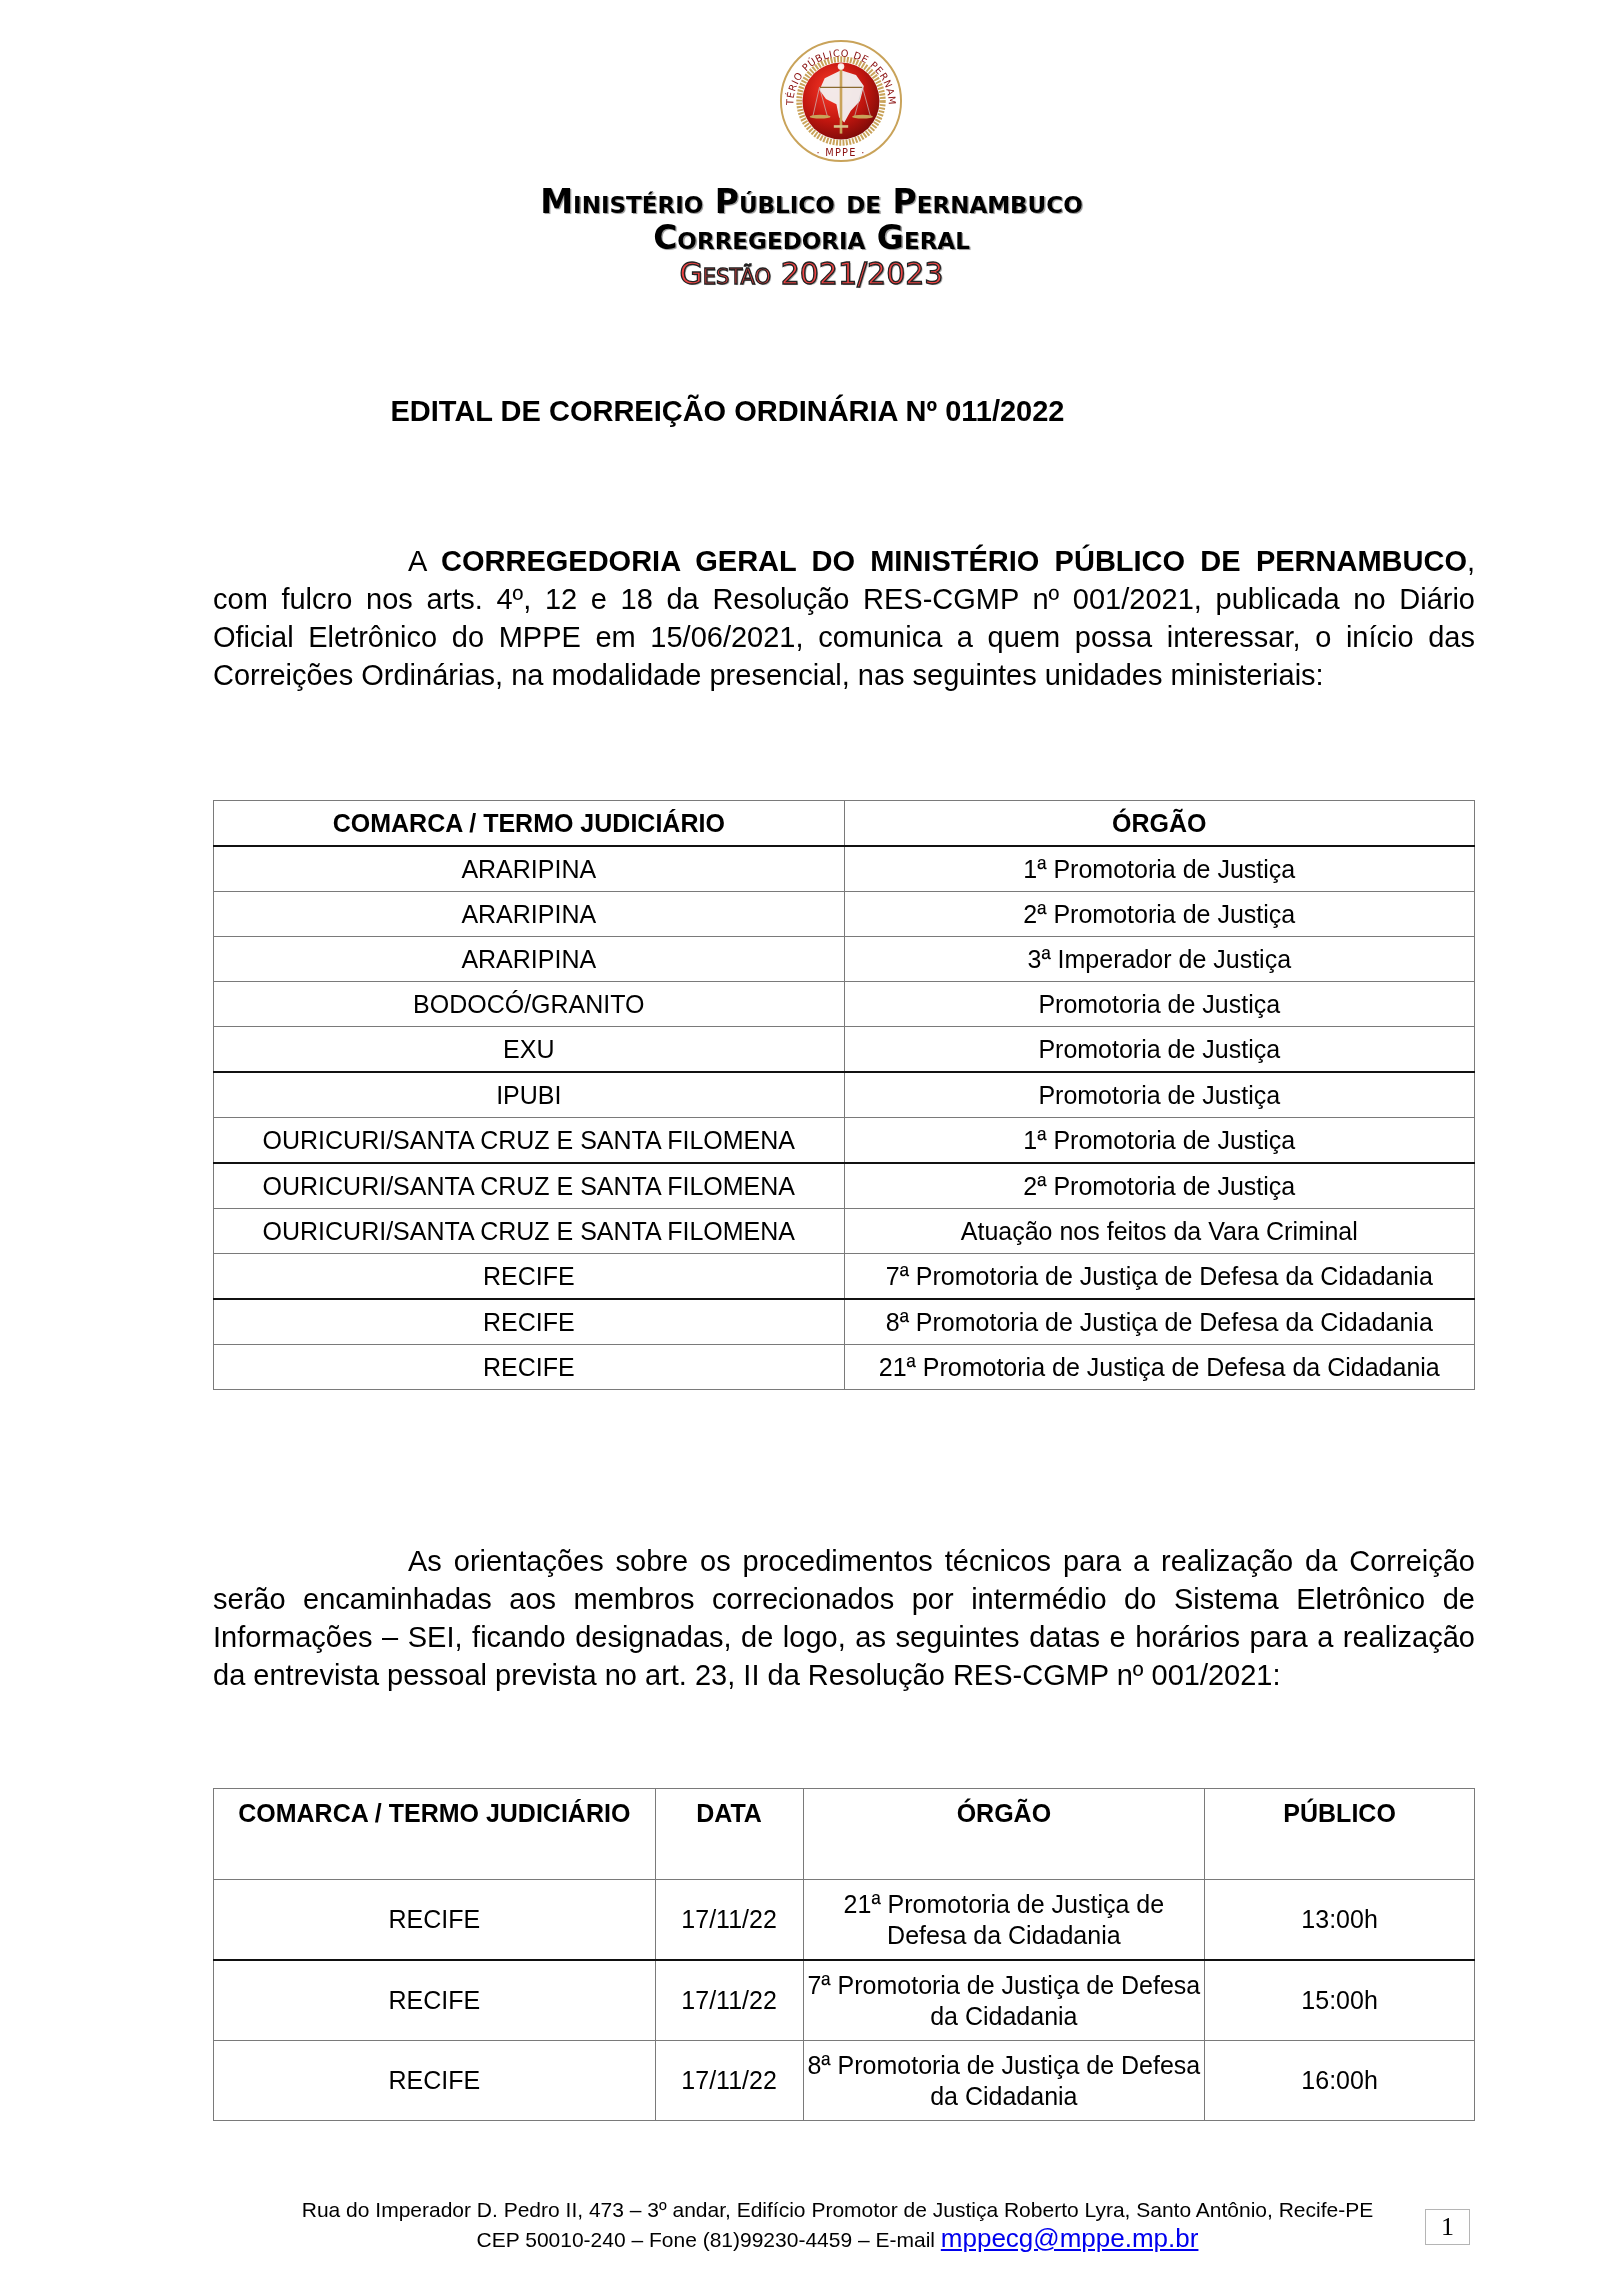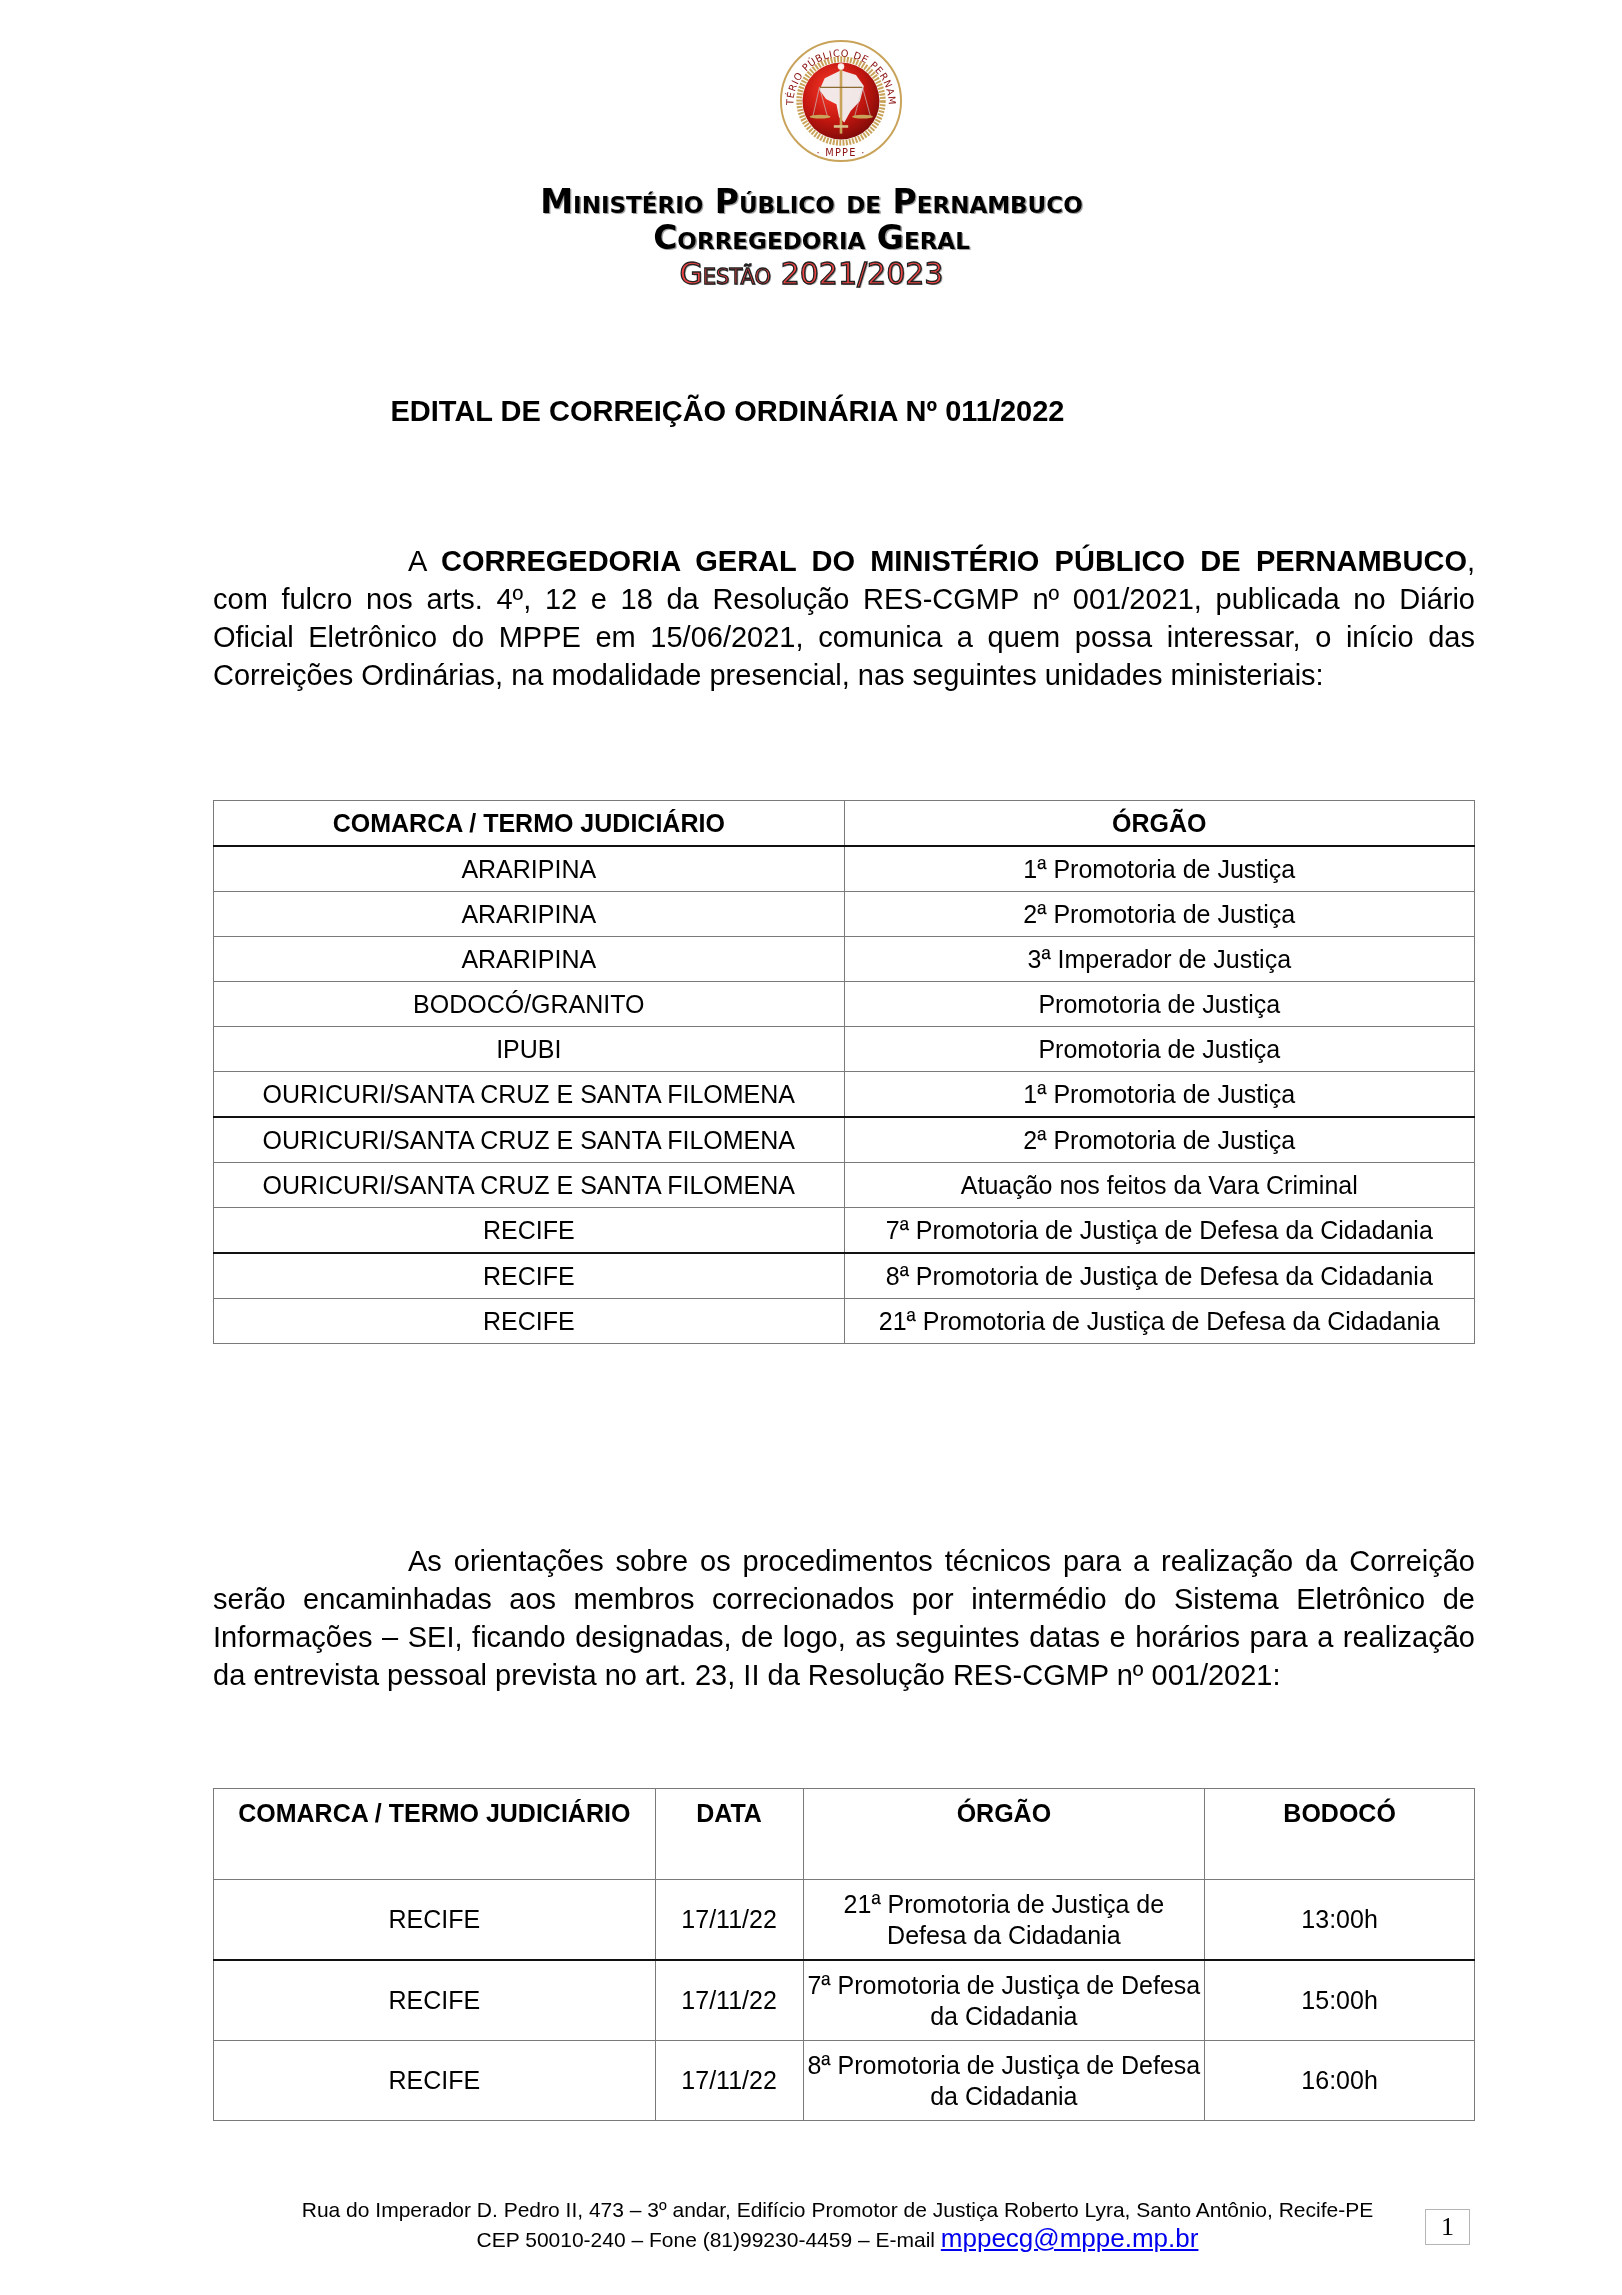--- a/index.html
+++ b/index.html
@@ -125,20 +125,24 @@
         <td>2ª Promotoria de Justiça</td>
       </tr>
       <tr>
         <td>ARARIPINA</td>
         <td>3ª Imperador de Justiça</td>
       </tr>
       <tr>
         <td>BODOCÓ/GRANITO</td>
         <td>Promotoria de Justiça</td>
       </tr>
+      <tr class="dark">
+        <td>EXU</td>
+        <td>Promotoria de Justiça</td>
+      </tr>
       <tr>
         <td>IPUBI</td>
         <td>Promotoria de Justiça</td>
       </tr>
       <tr class="dark">
         <td>OURICURI/SANTA CRUZ E SANTA FILOMENA</td>
         <td>1ª Promotoria de Justiça</td>
       </tr>
       <tr>
         <td>OURICURI/SANTA CRUZ E SANTA FILOMENA</td>
@@ -170,21 +174,21 @@
       <col class="c1">
       <col class="c2">
       <col class="c3">
       <col class="c4">
     </colgroup>
   <thead>
     <tr>
       <th>COMARCA / TERMO JUDICIÁRIO</th>
       <th>DATA</th>
       <th>ÓRGÃO</th>
-      <th>BODOCÓ</th>
+      <th>PÚBLICO</th>
     </tr>
   </thead>
   <tbody id="t2body">
       <tr class="dark">
         <td>RECIFE</td>
         <td>17/11/22</td>
         <td>21ª Promotoria de Justiça de Defesa da Cidadania</td>
         <td>13:00h</td>
       </tr>
       <tr>

